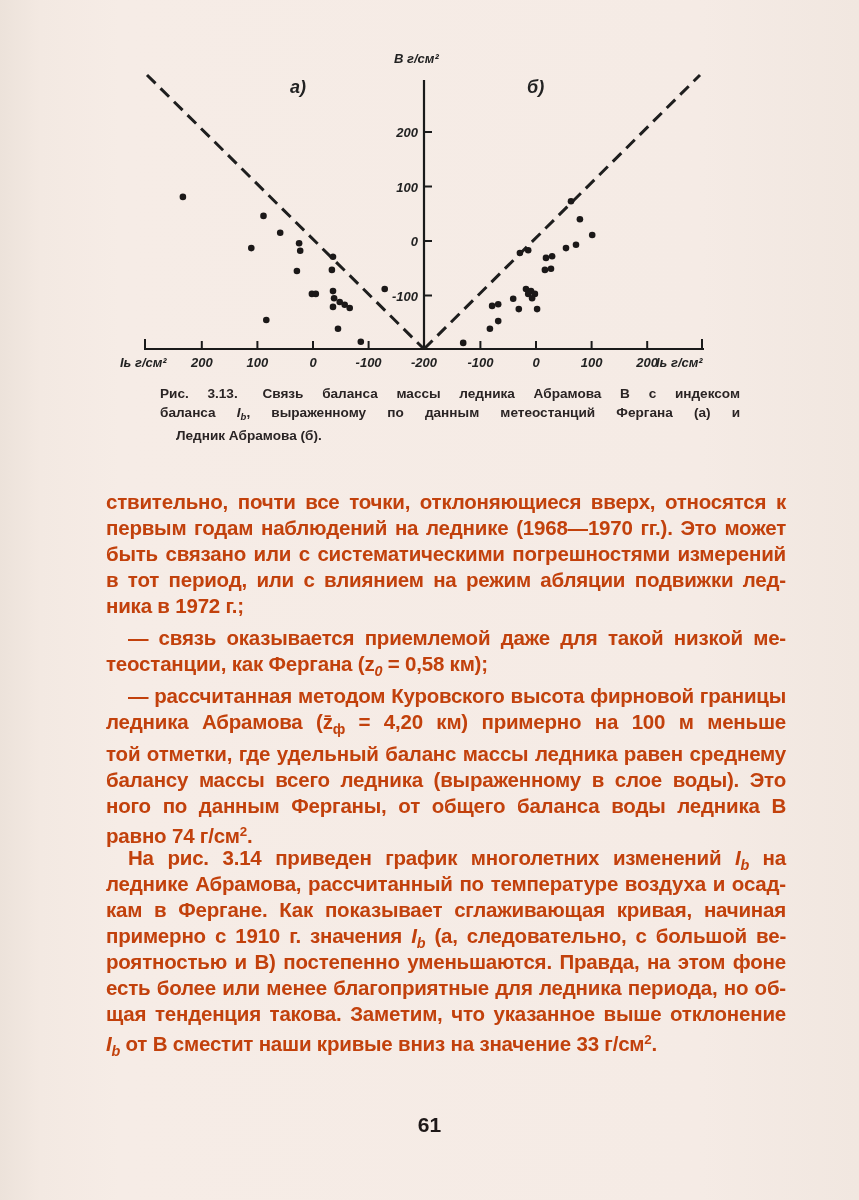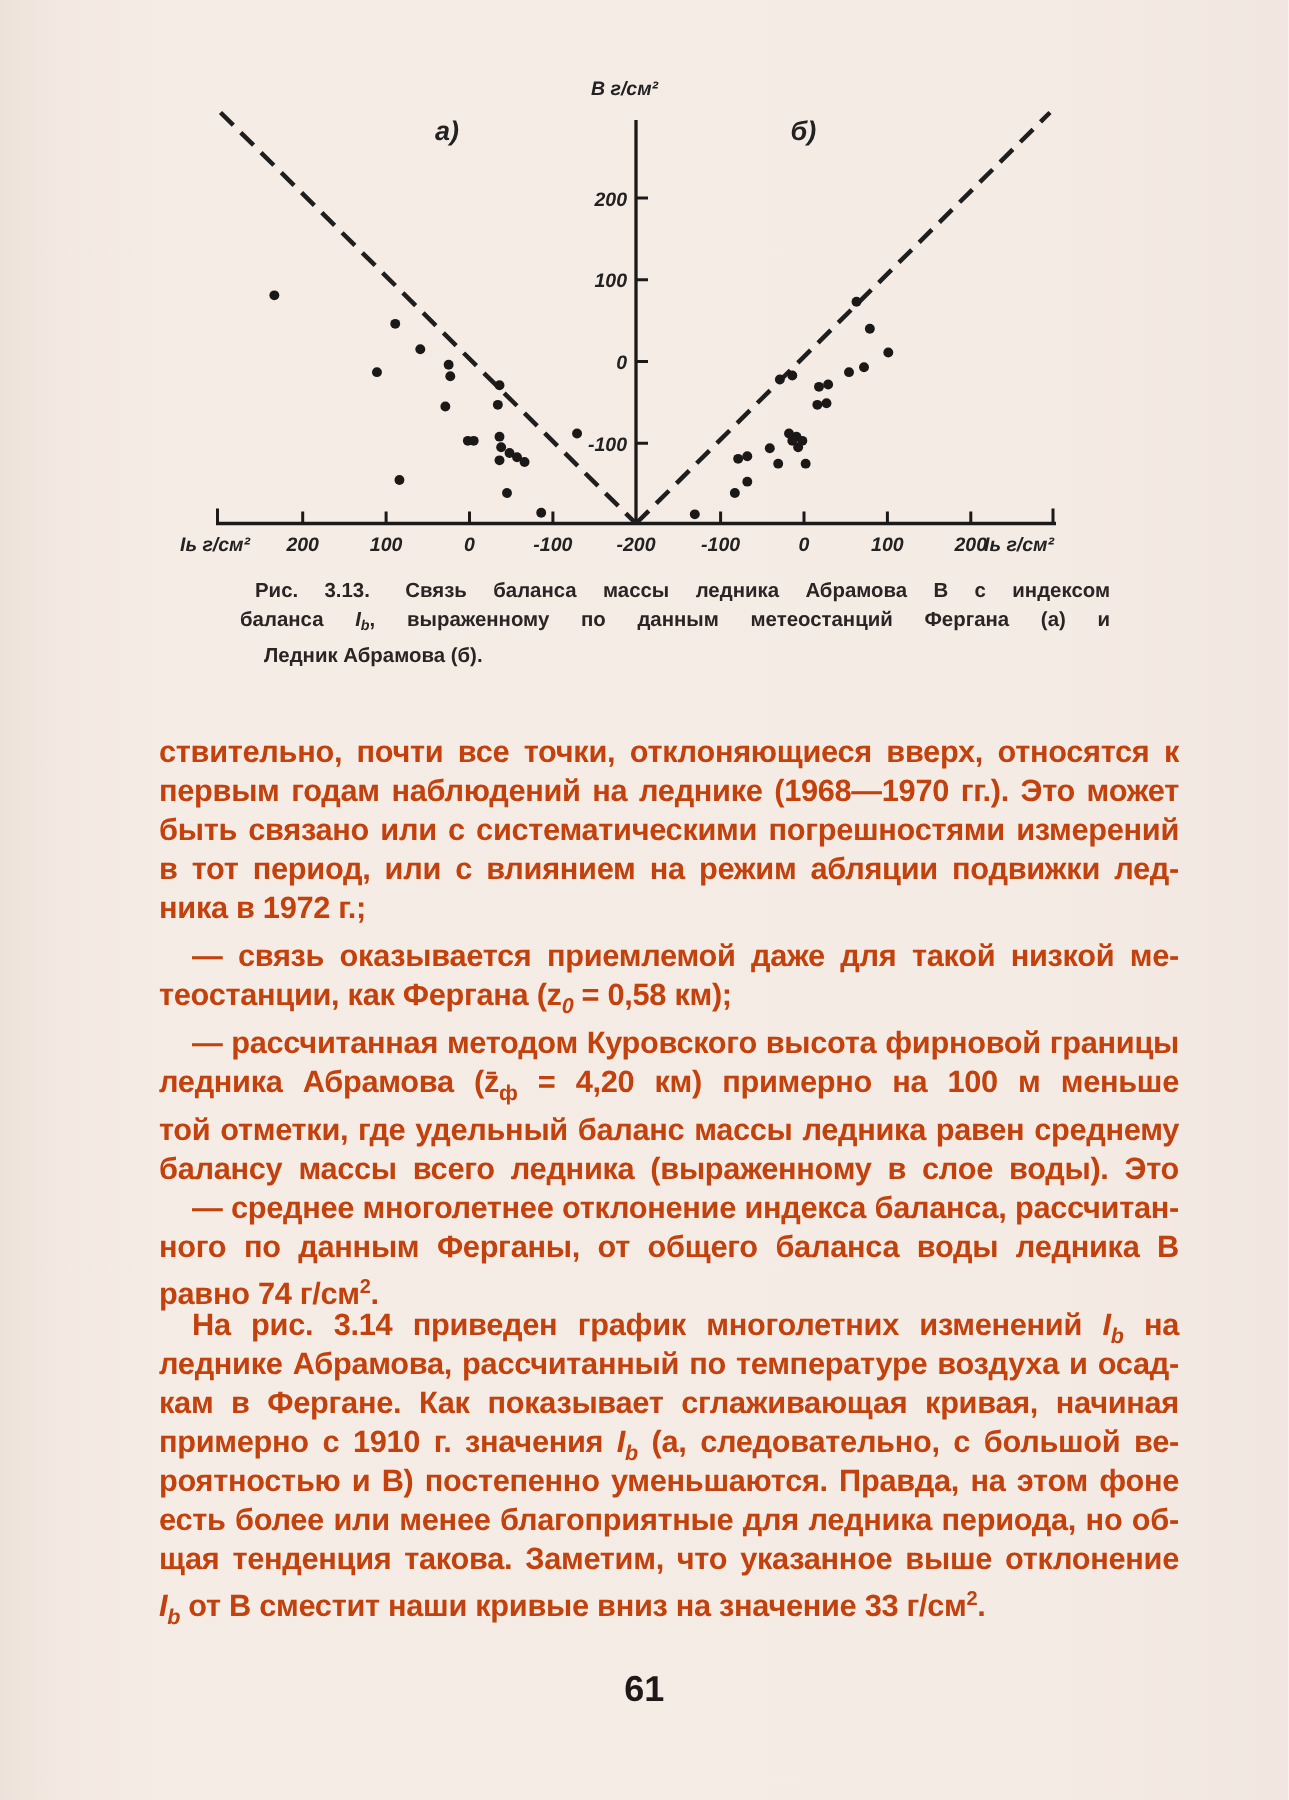--- a/index.html
+++ b/index.html
@@ -14,34 +14,34 @@
   #chart { position:absolute; left:0; top:0; width:859px; height:380px; }
   #chart text { font-family: "Liberation Sans", "DejaVu Sans", sans-serif; font-weight:bold; font-style:italic; fill:#222; }
   .caption {
     position:absolute; left:160px; top:384px; width:580px;
     font-family: "Liberation Sans", "DejaVu Sans", sans-serif;
     font-size:13.6px; line-height:19px; font-weight:bold; color:#2a2424;
     text-align:justify;
   }
   .caption .line { display:block; text-align:justify; text-align-last:justify; white-space:nowrap; }
   .caption .line.last { text-align-last:left;margin-left:16px; }
-  .caption .num { margin-right:6px;margin-left:10px; }
+  .caption .num { margin-right:6px; }
   .body-text {
     position:absolute; left:106px; top:489px; width:680px;
     font-size:20.5px; line-height:26px; color:#c2410c; font-weight:bold;
     font-family: "Liberation Sans Narrow", "Liberation Sans", "DejaVu Sans Condensed", sans-serif;
     letter-spacing:-0.2px;
   }
   .body-text .line { display:block; white-space:nowrap; text-align:justify; text-align-last:justify; height:26px; }
   .body-text .line.last { text-align-last:left; }
   .body-text .line.indent { padding-left:22px; }
   .body-text .gap { height:6px; }
   .page-number {
     position:absolute; left:0; width:859px; top:1113px; text-align:center;
-    font-size:24px; font-weight:bold; color:#1e1818;
+    font-size:21px; font-weight:bold; color:#1e1818;
     font-family: "Liberation Sans", sans-serif;
   }
   .it { font-style:italic; }
   sub { font-size:0.7em; vertical-align:-0.35em; }
   sup { font-size:0.65em; vertical-align:0.55em; }
 </style>
 </head>
 <body>
 
 <div class="page">
@@ -162,21 +162,20 @@
     <span class="line last">ника в 1972 г.;</span>
     <div class="gap"></div>
     <span class="line indent">— связь оказывается приемлемой даже для такой низкой ме-</span>
     <span class="line last"><span>теостанции, как Фергана (z</span><sub class="it">0</sub><span> = 0,58 км);</span></span>
     <div class="gap"></div>
     <span class="line indent">— рассчитанная методом Куровского высота фирновой границы</span>
     <span class="line"><span>ледника Абрамова (z̄</span><sub>ф</sub><span> = 4,20 км) примерно на 100 м меньше</span></span>
     <div class="gap"></div>
     <span class="line">той отметки, где удельный баланс массы ледника равен среднему</span>
     <span class="line">балансу массы всего ледника (выраженному в слое воды). Это</span>
-    <span class="line indent">— среднее многолетнее отклонение индекса баланса, рассчитан-</span>
     <span class="line">ного по данным Ферганы, от общего баланса воды ледника В</span>
     <span class="line last"><span>равно 74 г/см</span><sup>2</sup><span>.</span></span>
     <span class="line indent"><span>На рис. 3.14 приведен график многолетних изменений </span><span class="it">I</span><sub class="it">b</sub><span> на</span></span>
     <span class="line">леднике Абрамова, рассчитанный по температуре воздуха и осад-</span>
     <span class="line">кам в Фергане. Как показывает сглаживающая кривая, начиная</span>
     <span class="line"><span>примерно с 1910 г. значения </span><span class="it">I</span><sub class="it">b</sub><span> (а, следовательно, с большой ве-</span></span>
     <span class="line">роятностью и В) постепенно уменьшаются. Правда, на этом фоне</span>
     <span class="line">есть более или менее благоприятные для ледника периода, но об-</span>
     <span class="line">щая тенденция такова. Заметим, что указанное выше отклонение</span>
     <span class="line last"><span class="it">I</span><sub class="it">b</sub><span> от В сместит наши кривые вниз на значение 33 г/см</span><sup>2</sup><span>.</span></span>

